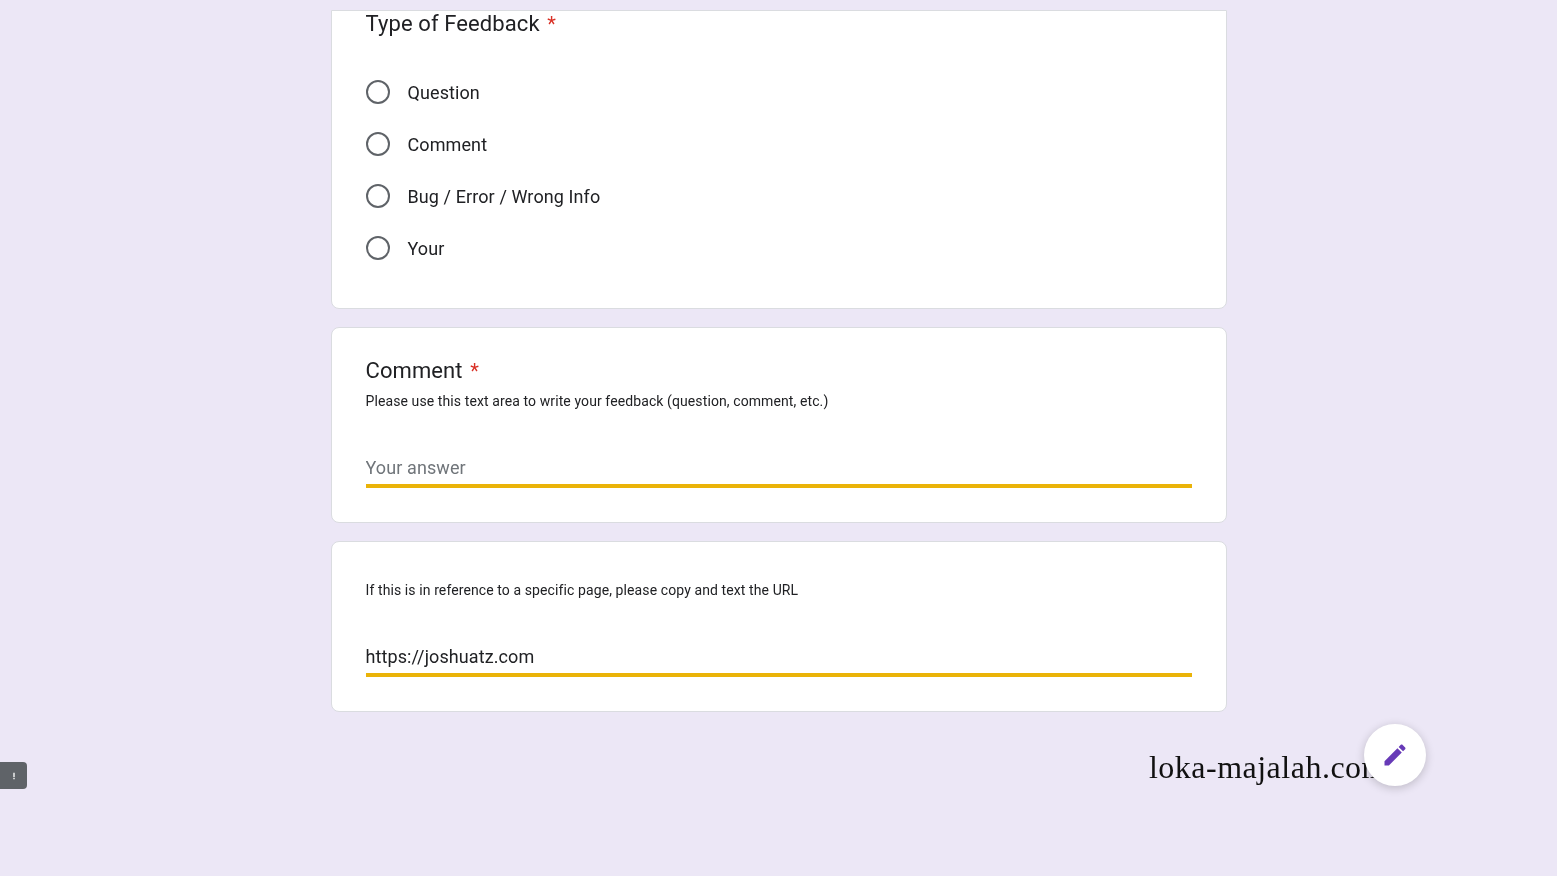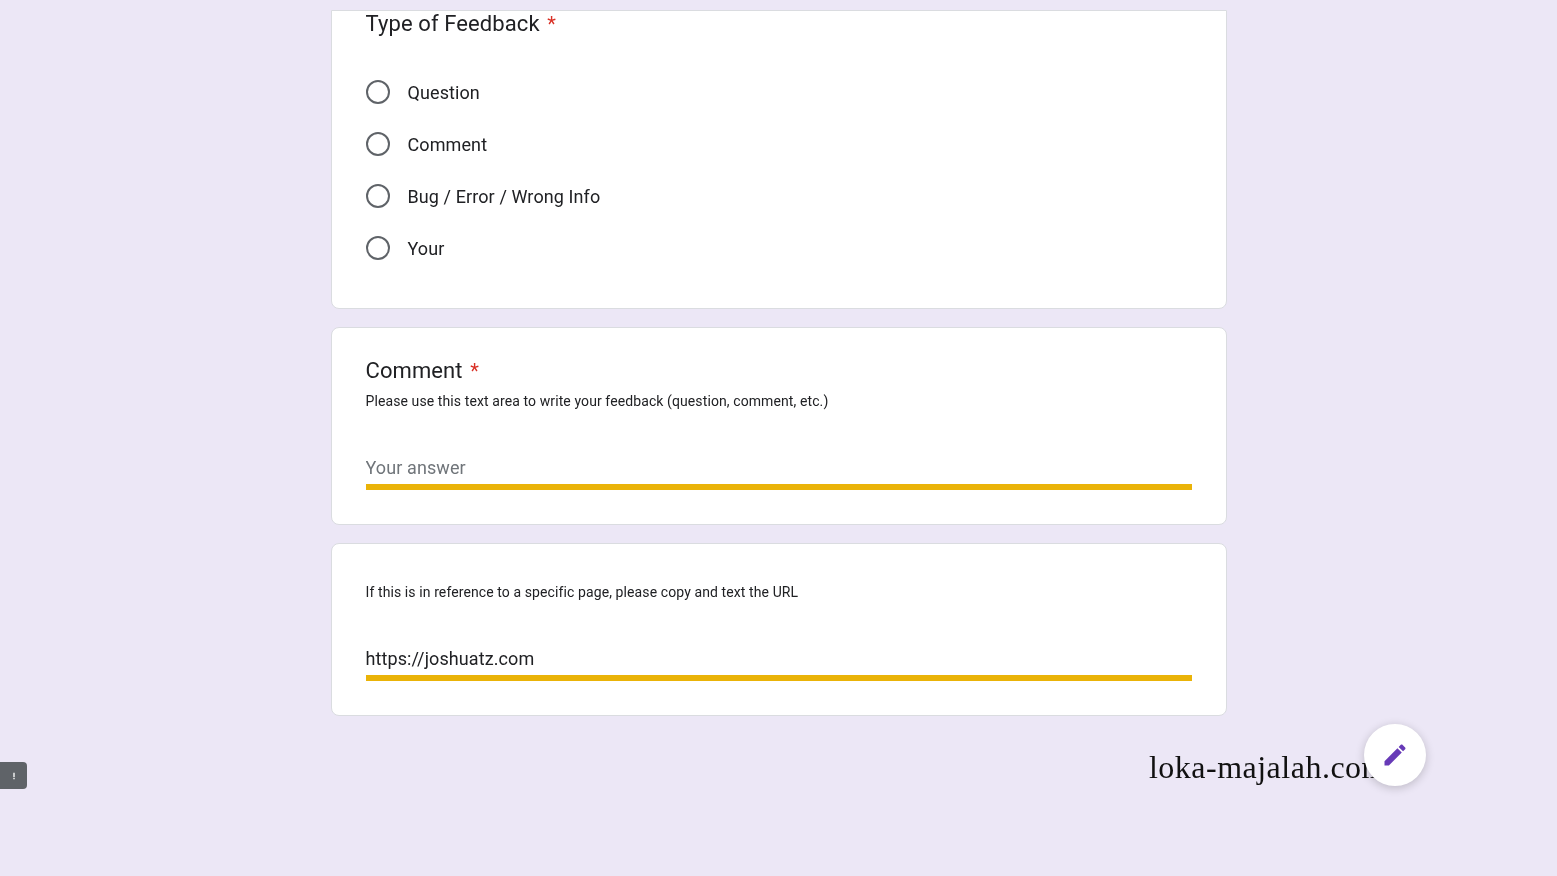--- a/index.html
+++ b/index.html
@@ -67,21 +67,21 @@
       margin-right: 18px;
       flex-shrink: 0;
     }
     .radio-label {
       font-size: 18px;
       color: #202124;
       letter-spacing: 0.1px;
     }
     .text-input-wrapper {
       margin-top: 48px;
-      border-bottom: 6px solid #eab308;
+      border-bottom: 4px solid #eab308;
       padding-bottom: 6px;
     }
     .text-input {
       width: 100%;
       border: none;
       outline: none;
       font-size: 18px;
       font-family: inherit;
       color: #202124;
       background: transparent;

